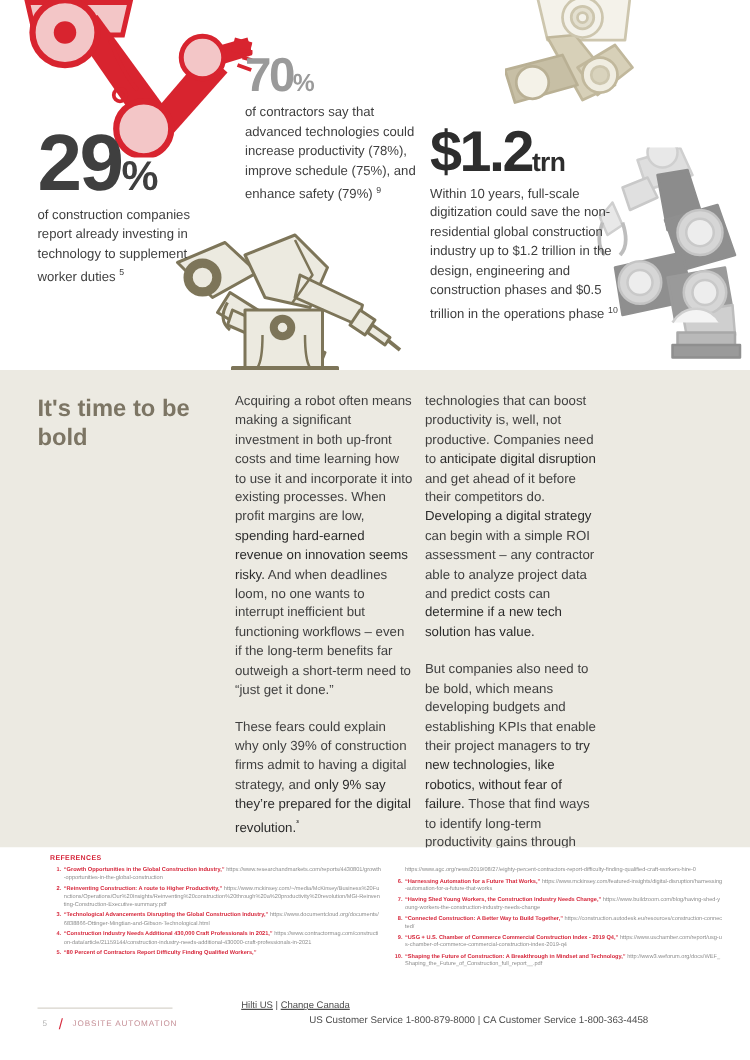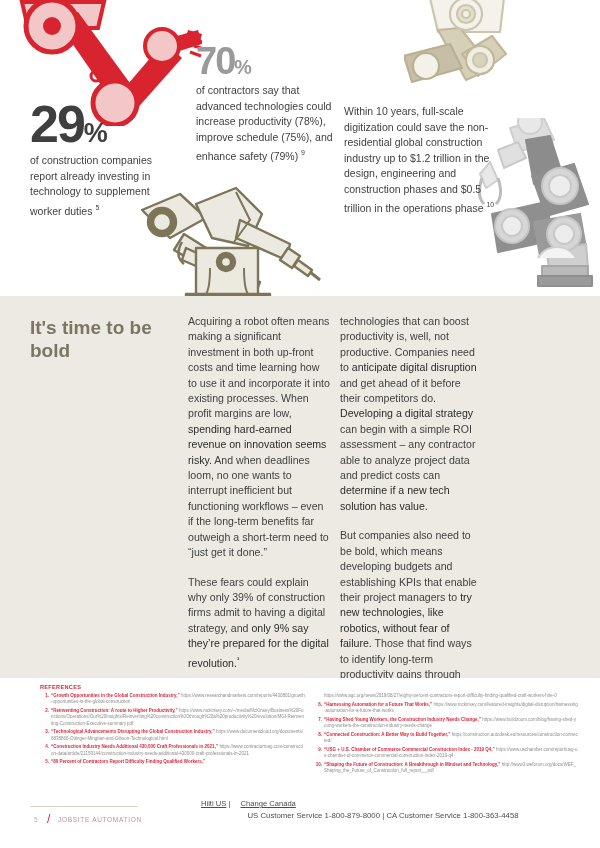--- a/index.html
+++ b/index.html
@@ -47,21 +47,21 @@
   }
   .stat .body {
     font-size: 10.5px;
     line-height: 15.5px;
     color: #3f3f3f;
     margin-top: 4px;
   }
   .stat .body sup { font-size: 7px; }
 
   #stat-29 { left: 30px; top: 100px; width: 145px; }
-  #stat-29 .big { font-size: 52px; color: #3f3f3f; }
+  #stat-29 .big { font-size: 64px; color: #3f3f3f; }
 
   #stat-70 { left: 196px; top: 43px; width: 150px; }
   #stat-70 .big { font-size: 38px; color: #9a9a9a; }
 
   #stat-12 { left: 344px; top: 100px; width: 160px; }
   #stat-12 .big { font-size: 46px; color: #2d2d2d; }
   #stat-12 .big .unit { font-size: 0.46em; letter-spacing: -0.5px; }
 
   
   #bold-section {
@@ -186,21 +186,20 @@
     font-size: 10px;
     font-weight: bold;
     letter-spacing: 0.4px;
     color: #d6283c;
     margin-bottom: 3px;
   }
   #links { font-size: 7.6px; margin-bottom: 3px; }
   #links a {
     color: #4d4d4d;
     text-decoration: underline;
-    margin-left: 8px;
   }
   #links .sep { color: #4d4d4d; text-decoration: none; }
   #phone {
     font-size: 7.8px;
     color: #4d4d4d;
     text-align: center;
   }
 </style>
 </head>
 <body>
@@ -292,20 +291,21 @@
     <div class="big"><span>29</span><span class="unit">%</span></div>
     <div class="body"><span>of construction companies report already investing in technology to supplement worker duties</span> <sup>5</sup></div>
   </div>
 
   <div class="stat" id="stat-70">
     <div class="big"><span>70</span><span class="unit">%</span></div>
     <div class="body"><span>of contractors say that advanced technologies could increase productivity (78%), improve schedule (75%), and enhance safety (79%)</span> <sup>9</sup></div>
   </div>
 
   <div class="stat" id="stat-12">
+    <div class="big"><span>$1.2</span><span class="unit">trn</span></div>
     <div class="body"><span>Within 10 years, full-scale digitization could save the non-residential global construction industry up to $1.2 trillion in the design, engineering and construction phases and $0.5 trillion in the operations phase</span> <sup>10</sup></div>
   </div>
 </div>
 
 <div id="bold-section">
   <div id="bold-heading">It's time to be bold</div>
   <div class="col" id="col-1">
       <p><span>Acquiring a robot often means making a significant investment in both up-front costs and time learning how to use it and incorporate it into existing processes. When profit margins are low, </span><b>spending hard-earned revenue on innovation seems risky.</b><span> And when deadlines loom, no one wants to interrupt inefficient but functioning workflows – even if the long-term benefits far outweigh a short-term need to “just get it done.”</span></p>
       <p><span>These fears could explain why only 39% of construction firms admit to having a digital strategy, and </span><b>only 9% say they’re prepared for the digital revolution.</b><sup style="font-weight: bold;">³</sup></p>
       <p><span>However, not embracing</span></p>

